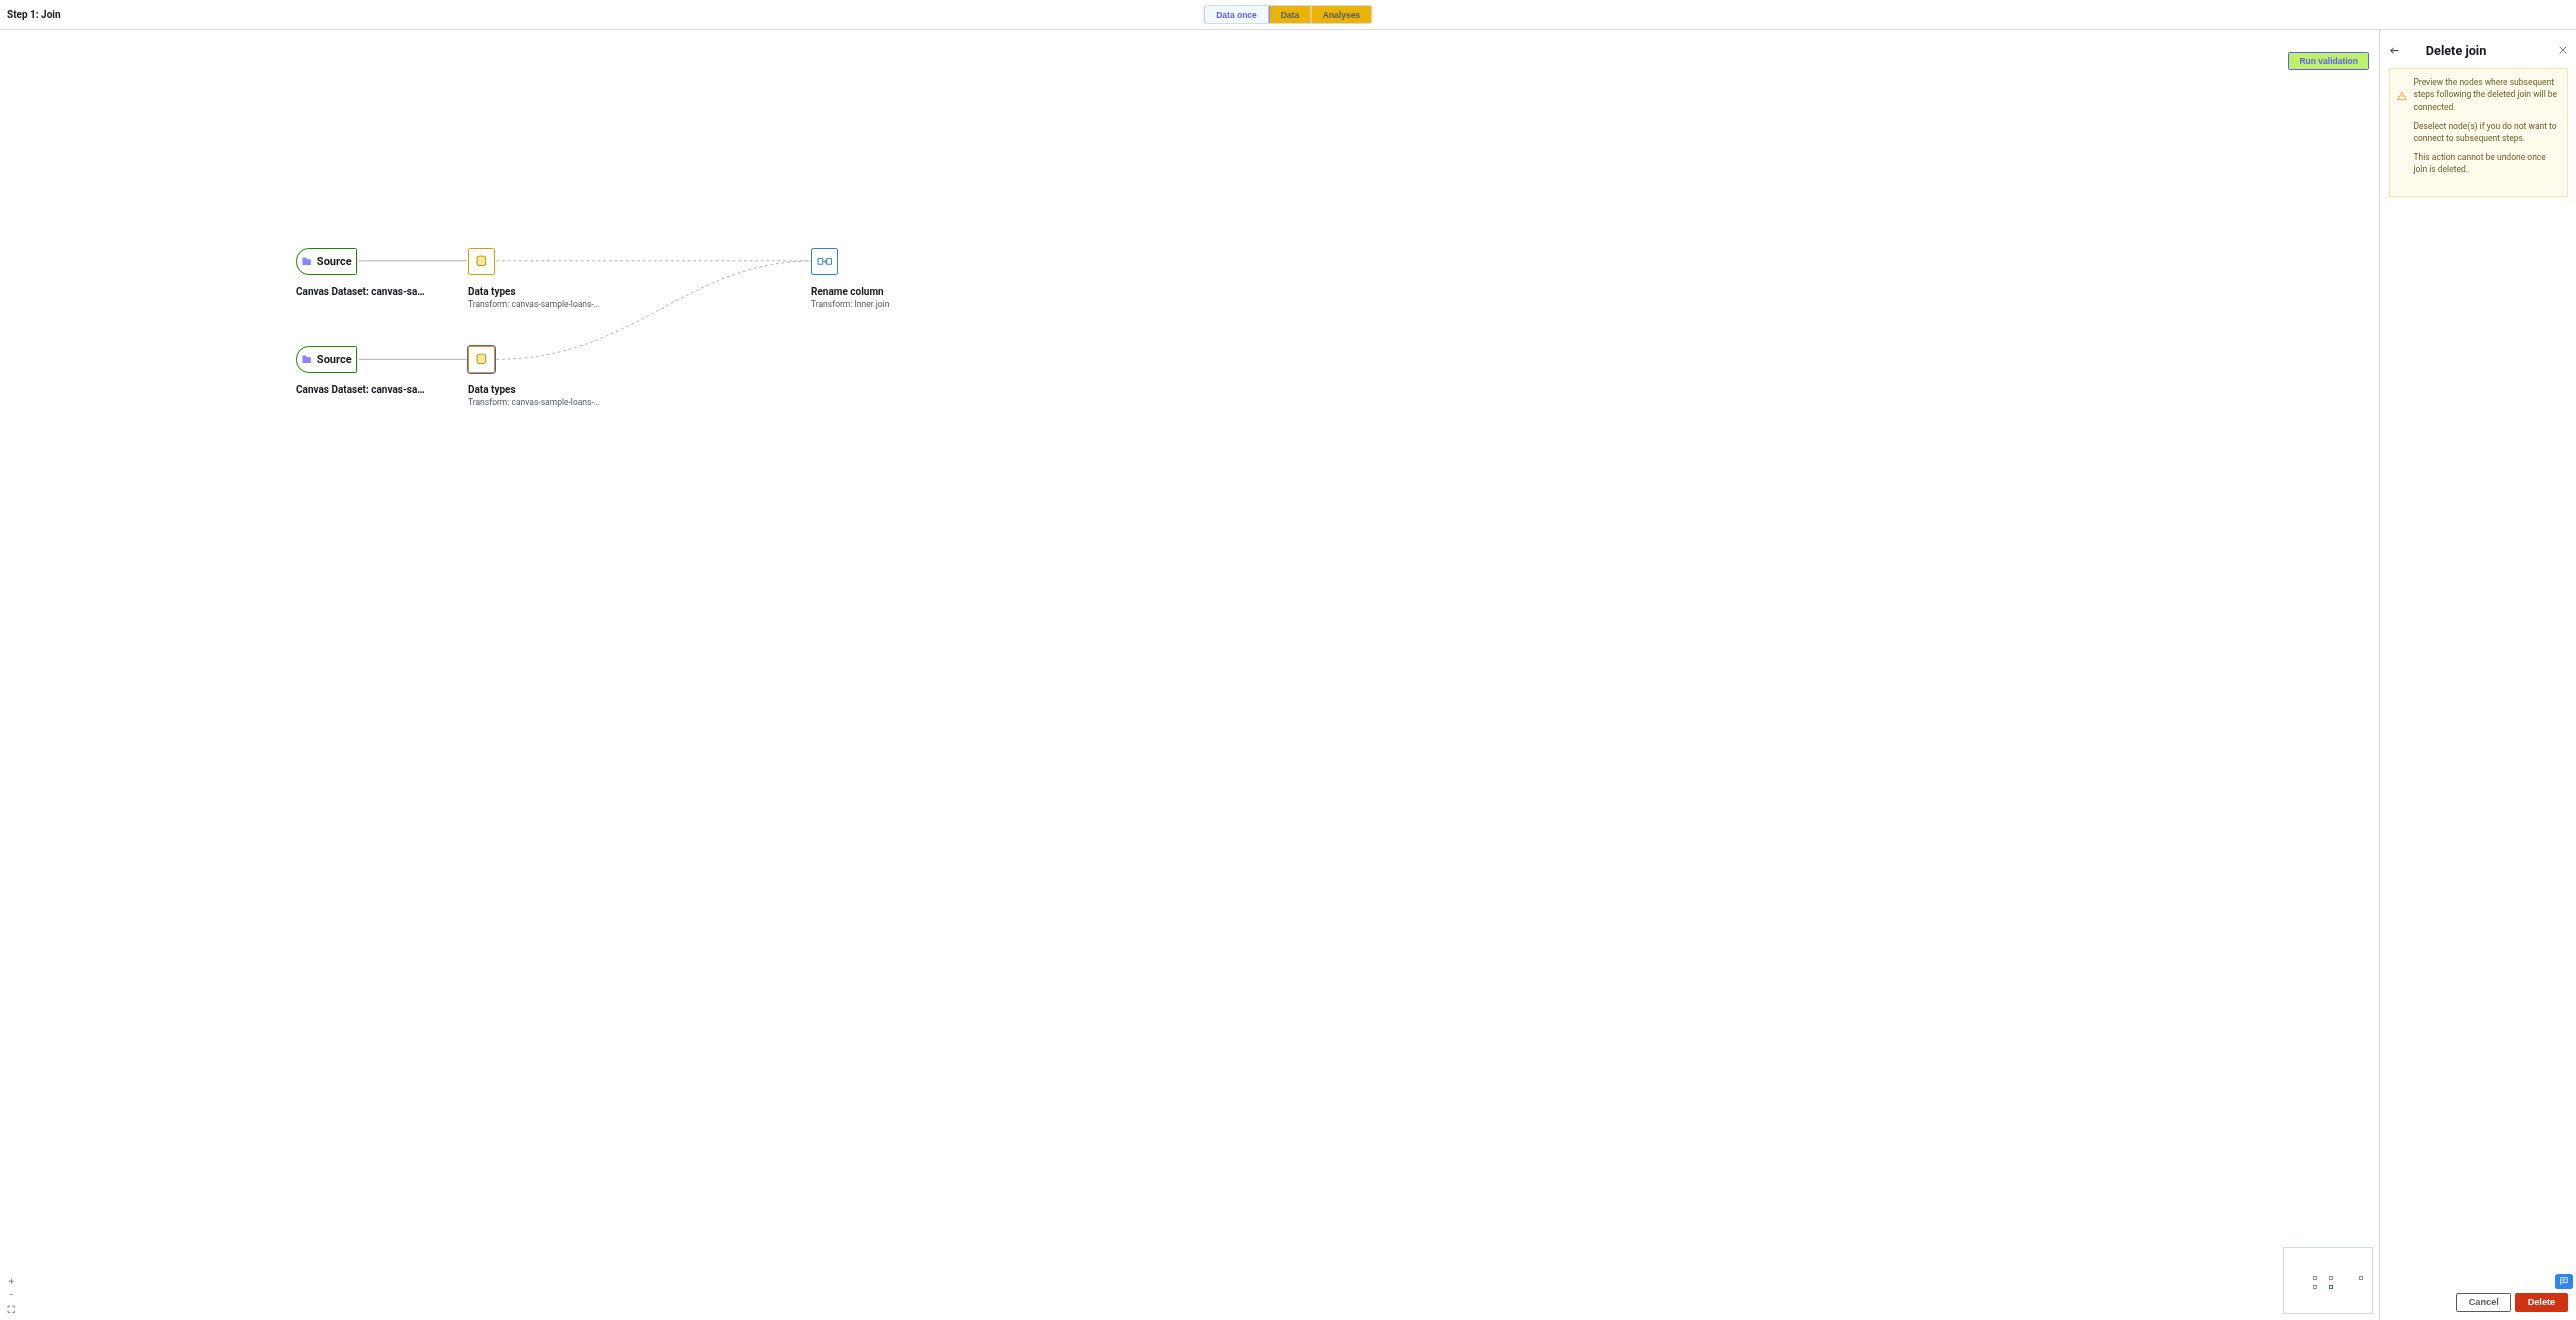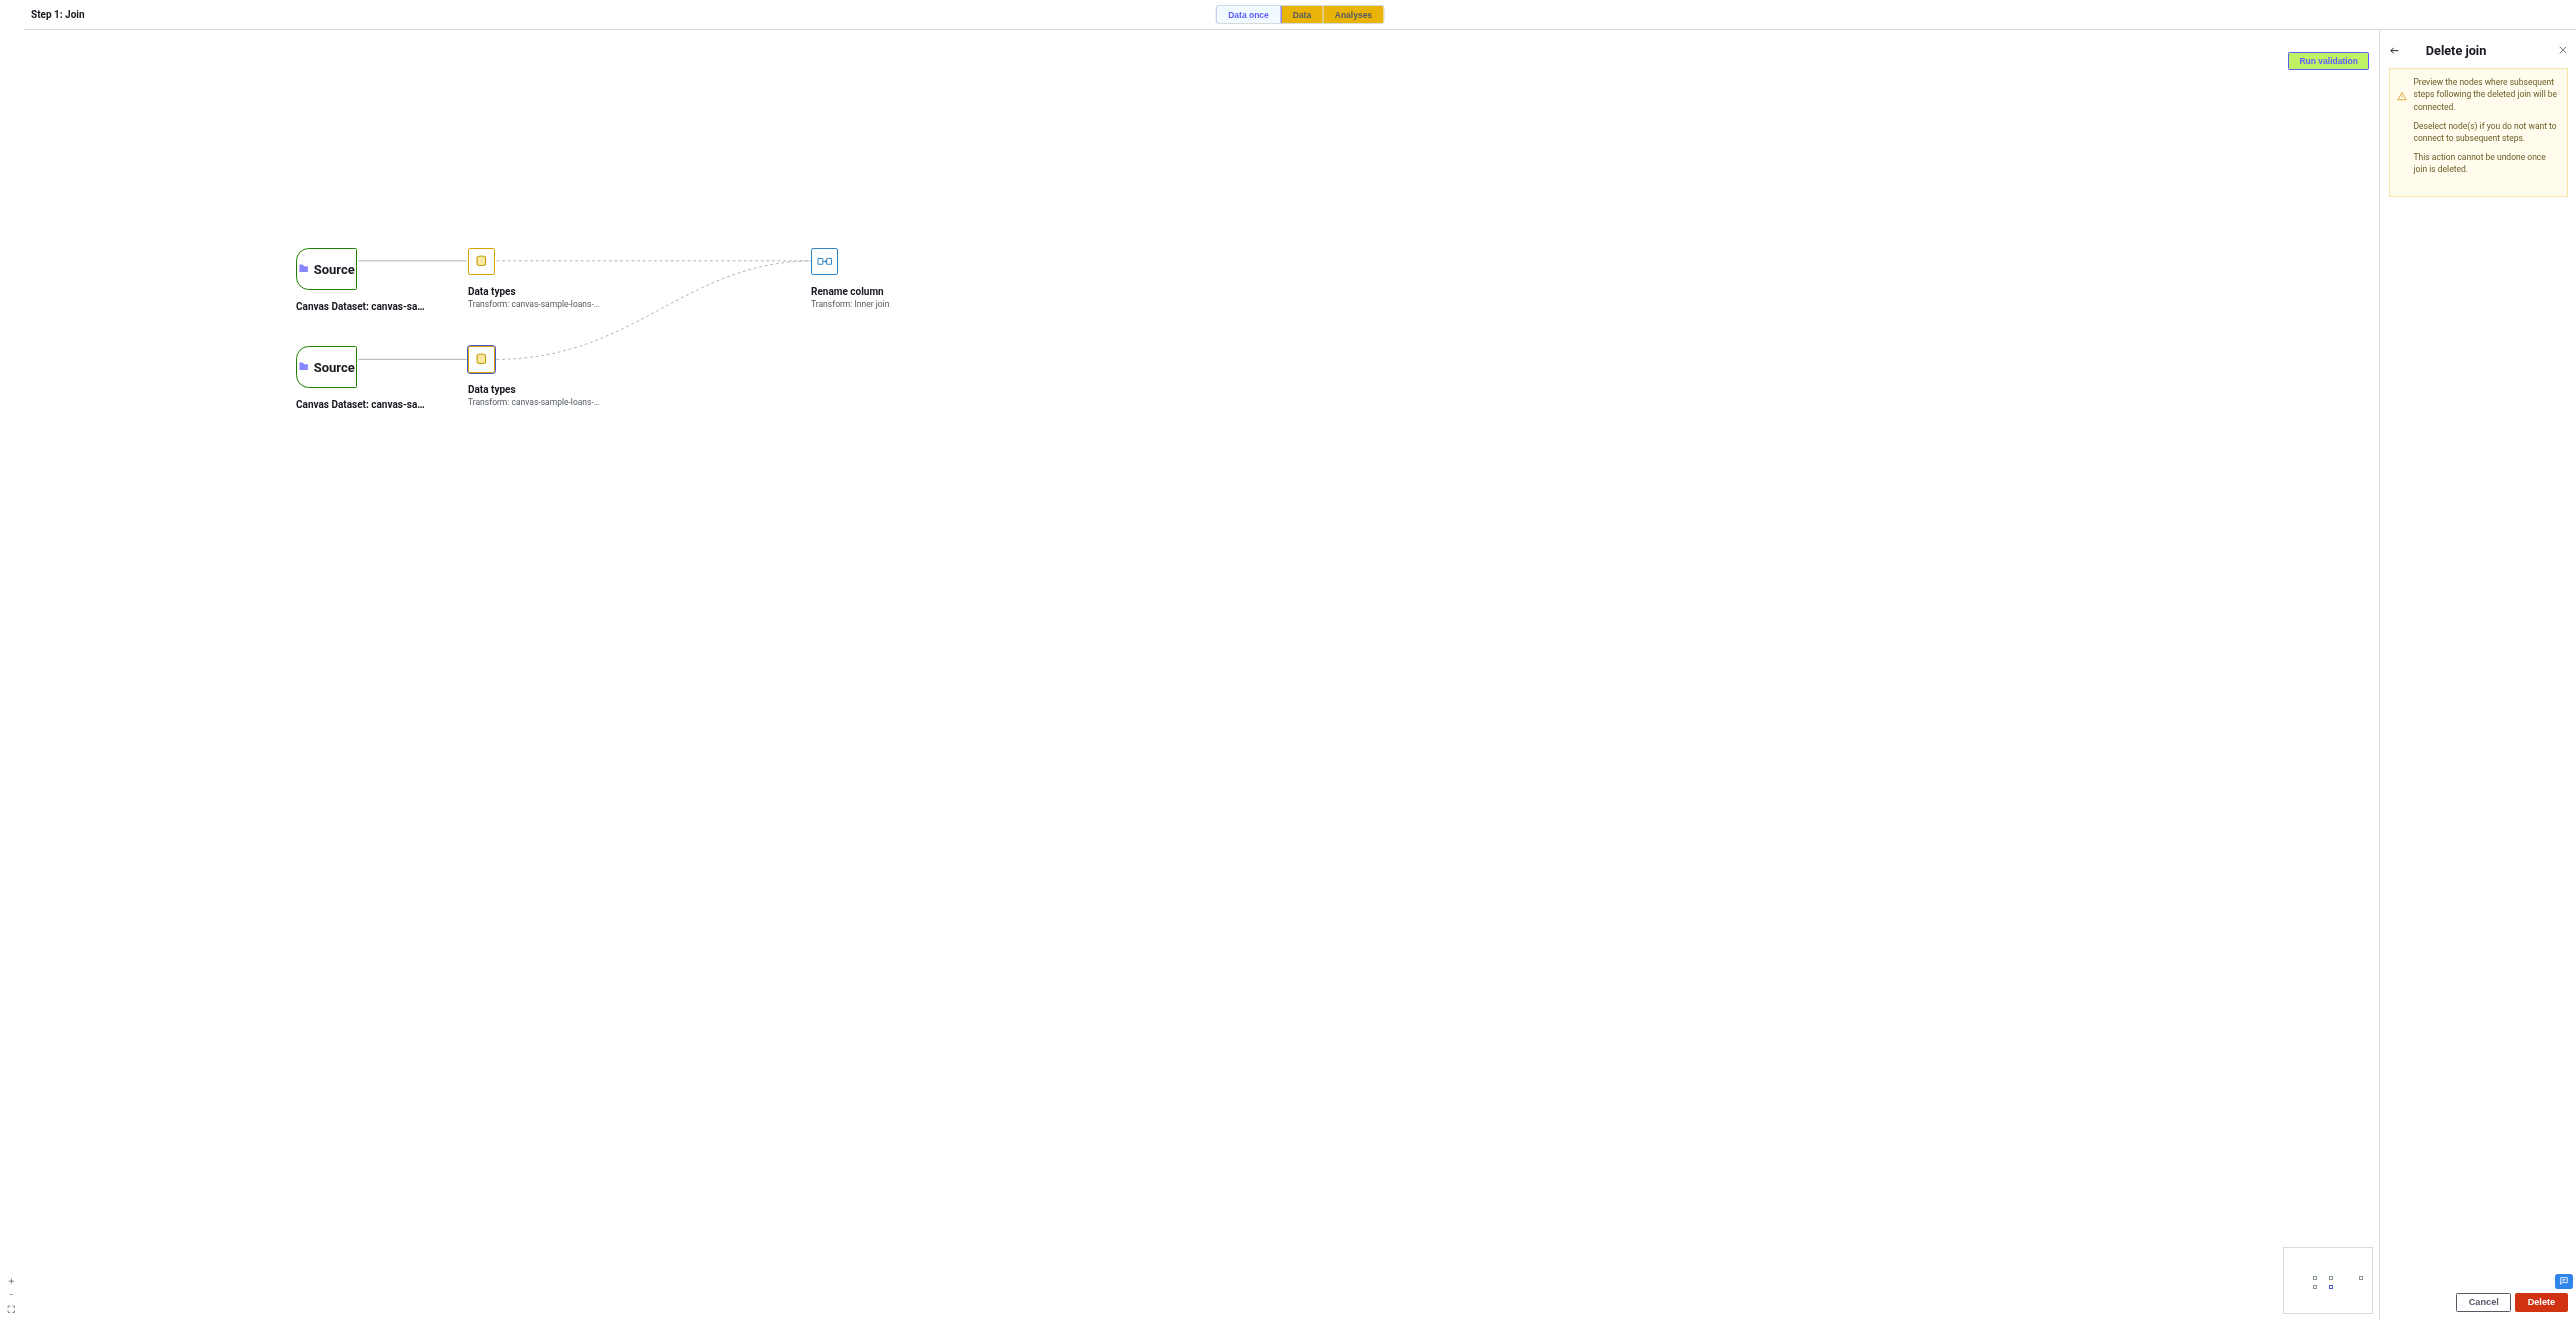--- a/index.html
+++ b/index.html
@@ -1,19 +1,19 @@
 <!DOCTYPE html>
 <html style="font-size:11.3px"><head>
 <meta charset="utf-8">
 <style>
   * { box-sizing: border-box; margin: 0; padding: 0; }
   body { font-family: "Amazon Ember", -apple-system, BlinkMacSystemFont, "Segoe UI", Roboto, Helvetica, Arial, sans-serif; font-size: 10px; color: #16191f; background: #fff; overflow: hidden; }
   .app { width: 100vw; height: 100vh; display: flex; flex-direction: column; }
   
-  .header { display: flex; align-items: center; height: 30px; border-bottom: 0.7px solid #d5dbdb; position: relative; padding: 0 7px; margin-left: 24px; }
+  .header { display: flex; align-items: center; height: 30px; border-bottom: 0.7px solid #d5dbdb; position: relative; padding: 0 7px; }
   .header-title { font-weight: 700; font-size: 10px; color: #16191f; }
   .header-tabs { position: absolute; left: 50%; transform: translateX(-50%); display: flex; border: 0.7px solid #d5dbdb; border-radius: 2.8px; overflow: hidden; }
   .header-tab { padding: 3.5px 11.3px; font-size: 8.5px; font-weight: 700; cursor: pointer; border: none; background: #eab308; color: #545b64; }
   .header-tab + .header-tab { border-left: 0.7px solid #d5dbdb; }
   .header-tab.active { background: #f1faff; color: #5f5cff; border: 0.7px solid #5f5cff; margin: -0.7px; border-radius: 2.8px 0 0 2.8px; z-index: 1; position: relative;}
   
   .main { flex: 1; display: flex; overflow: hidden; }
   .canvas-area { flex: 1; position: relative; background: #fff; }
   .run-validation { position: absolute; top: 10px; right: 10px; border: 0.7px solid #5f5cff; color: #5f5cff; background: #bef264; padding: 2.8px 10px; font-size: 8.5px; font-weight: 700; border-radius: 1.4px; cursor: pointer; margin-top: 12px; }
   
@@ -26,21 +26,21 @@
   .warning-box p { margin-bottom: 5.6px; }
   .warning-box p:last-child { margin-bottom: 13px; }
   .warning-icon { position: absolute; left: 7px; top: 22.5px; color: #d99c21; }
   .panel-footer { margin-top: auto; display: flex; justify-content: flex-end; gap: 4.2px; padding-top: 7px; }
   .btn { border-radius: 1.4px; font-size: 9.2px; font-weight: 700; padding: 3.5px 11.3px; cursor: pointer; border: 0.7px solid transparent;}
   .btn-cancel { background: #fff; border: 0.7px solid #545b64; color: #545b64; }
   .btn-delete { background: #d13212; color: #fff; border: 0.7px solid #d13212; }
   
   .flow-svg { position: absolute; inset: 0; pointer-events: none; }
   .node { position: absolute; }
-  .node-box { width: 61px; height: 42px; border: 0.7px solid #879596; border-radius: 1.4px; background: #fff; display: flex; align-items: center; justify-content: center; gap: 4.2px; font-size: 13px; font-weight: 700;}
+  .node-box { width: 61px; height: 27px; border: 0.7px solid #879596; border-radius: 1.4px; background: #fff; display: flex; align-items: center; justify-content: center; gap: 4.2px; font-size: 11px; font-weight: 700;}
   .source-box { border: 0.7px solid #1d8102; border-radius: 12.7px 1.4px 1.4px 12.7px; }
   .data-box { width: 27px; height: 27px; border: 0.7px solid #d6a100; border-radius: 2.1px; display: flex; align-items: center; justify-content: center; background:#fff;}
   .transform-box { width: 27px; height: 27px; border: 0.7px solid #3184c2; border-radius: 2.1px; display: flex; align-items: center; justify-content: center; background:#fff;}
   .selected-box { outline: 1.4px solid #4c59c7; outline-offset: 0.7px; }
   .node-title { font-size: 10px; font-weight: 700; margin-top: 11.3px; max-width: 134px; white-space: nowrap; overflow: hidden; text-overflow: ellipsis; }
   .node-sub { font-size: 8.5px; color: #545b64; margin-top: 1.4px; max-width: 134px; white-space: nowrap; overflow: hidden; text-overflow: ellipsis;}
   
   .zoom-controls { position: absolute; left: 5.6px; bottom: 5.6px; display: flex; flex-direction: column; gap: 2.8px; }
   .zc-item { width: 11.3px; height: 11.3px; display: flex; align-items: center; justify-content: center; cursor: pointer; color: #545b64; font-size: 10px; font-weight: 300; }
   

